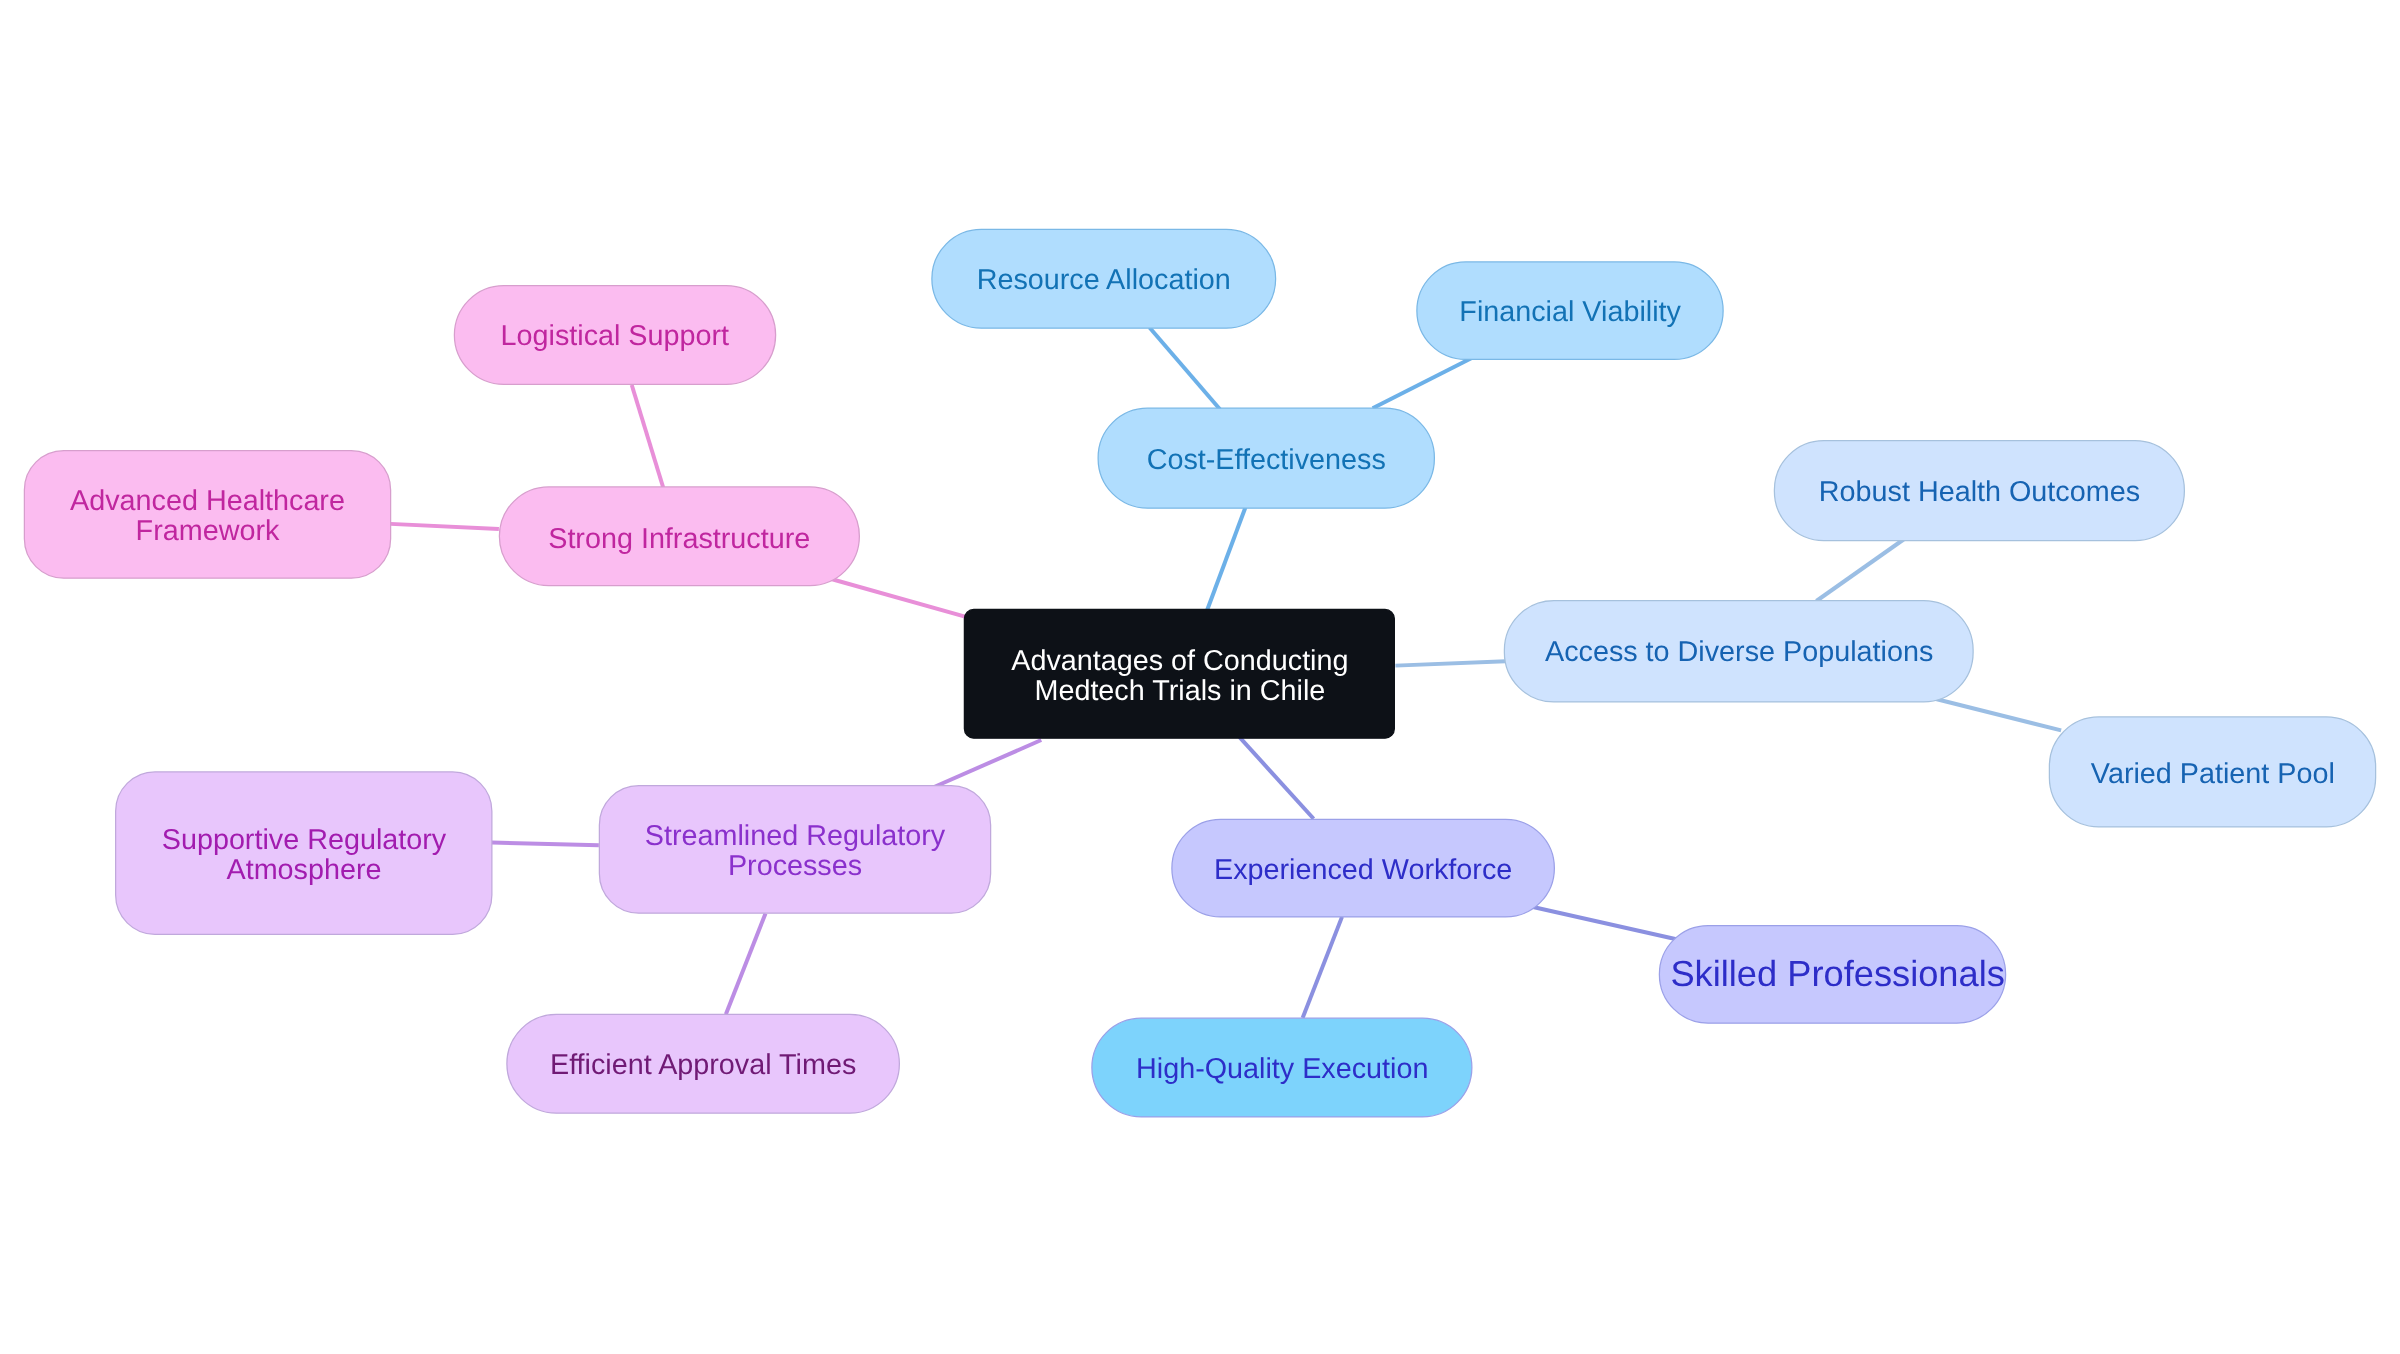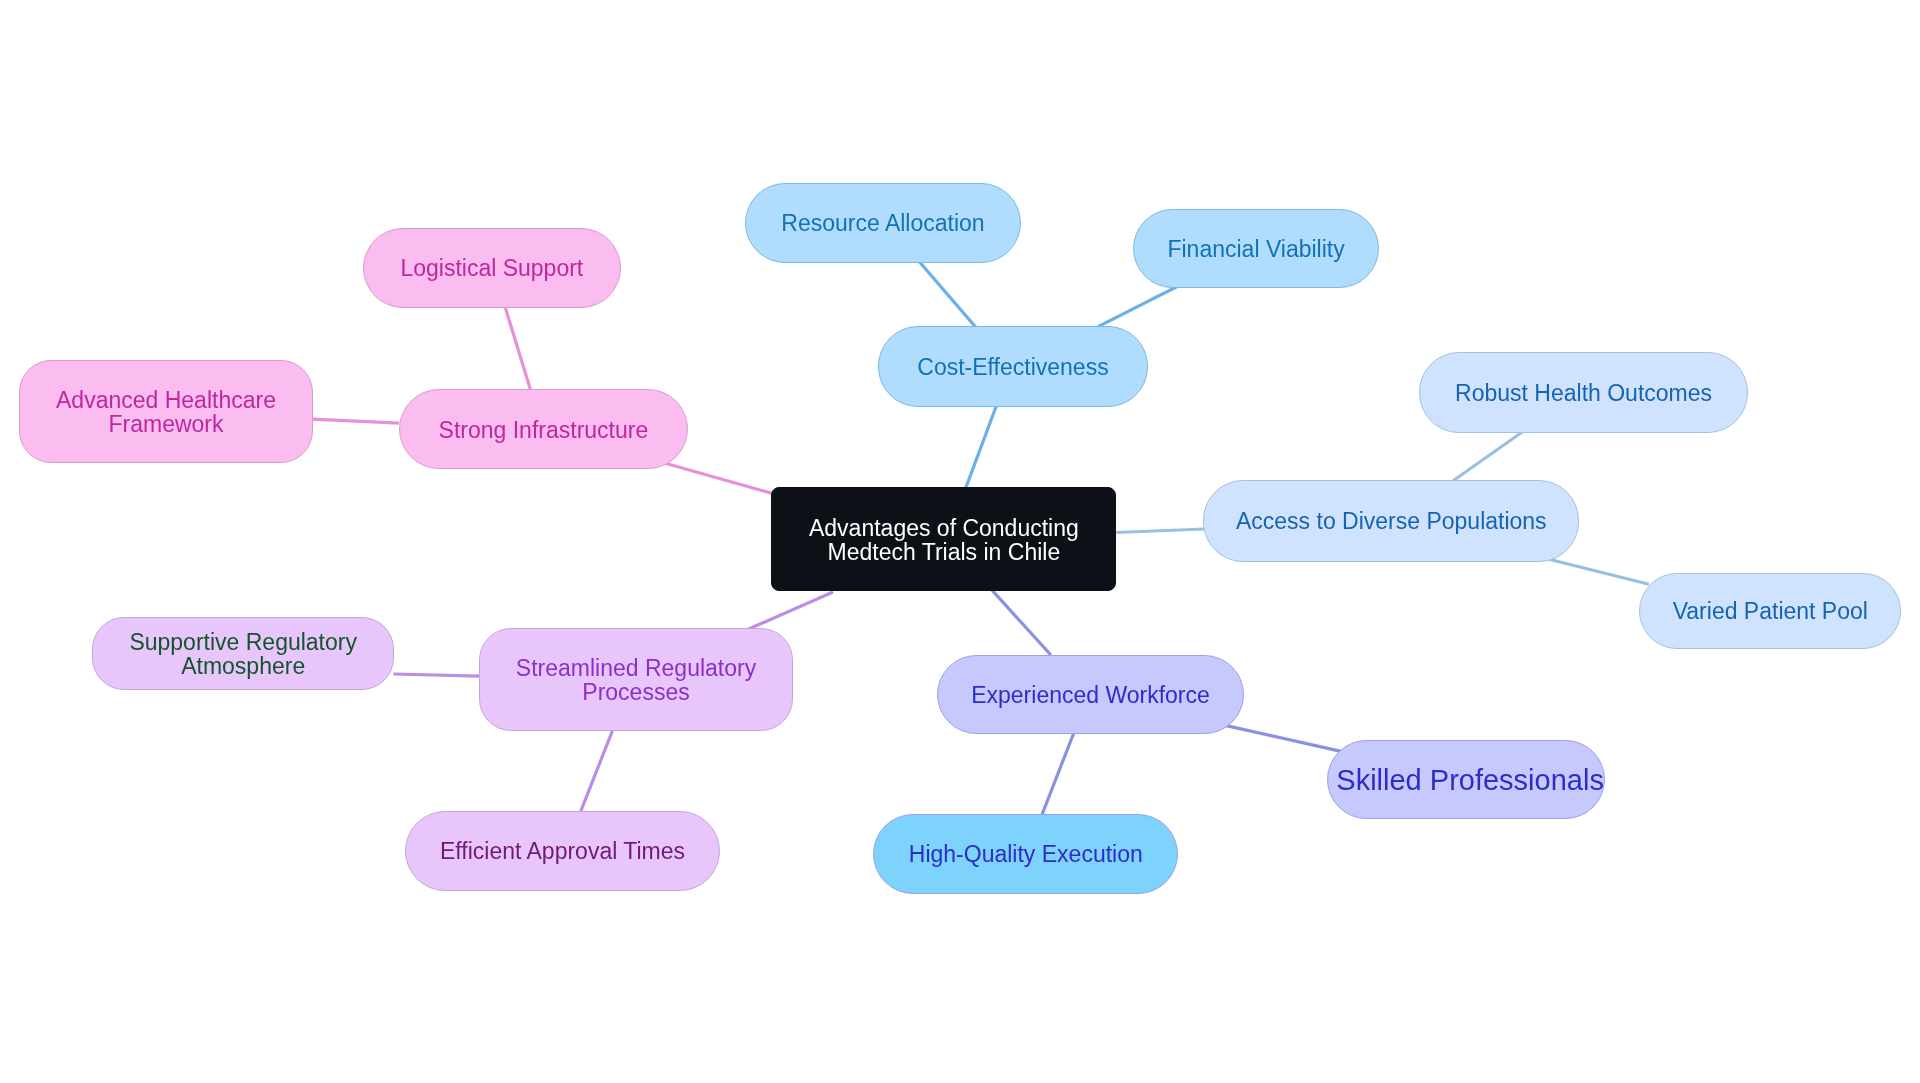--- a/index.html
+++ b/index.html
@@ -48,38 +48,38 @@
       </div>
       <div class="node" style="left: 1133.1px; top: 208.8px; width: 246px; height: 79px; border-radius: 40px; background: rgb(176, 221, 254); border-color: rgb(122, 184, 230); color: rgb(18, 114, 181); font-size: 23px;">
         <span class="node-label">Financial Viability</span>
       </div>
       <div class="node" style="left: 1203.3px; top: 480px; width: 376px; height: 81.5px; border-radius: 40px; background: rgb(207, 227, 254); border-color: rgb(166, 193, 221); color: rgb(22, 99, 178); font-size: 23px;">
         <span class="node-label">Access to Diverse Populations</span>
       </div>
       <div class="node" style="left: 1418.8px; top: 351.6px; width: 329.5px; height: 81.5px; border-radius: 40px; background: rgb(207, 227, 254); border-color: rgb(166, 193, 221); color: rgb(22, 99, 178); font-size: 23px;">
         <span class="node-label">Robust Health Outcomes</span>
       </div>
-      <div class="node" style="left: 1639.3px; top: 573px; width: 262px; height: 76px; border-radius: 40px; background: rgb(207, 227, 254); border-color: rgb(166, 193, 221); color: rgb(22, 99, 178); font-size: 23px;">
+      <div class="node" style="left: 1639.3px; top: 573px; width: 262px; height: 89px; border-radius: 40px; background: rgb(207, 227, 254); border-color: rgb(166, 193, 221); color: rgb(22, 99, 178); font-size: 23px;">
         <span class="node-label">Varied Patient Pool</span>
       </div>
       <div class="node" style="left: 398.9px; top: 389.2px; width: 289px; height: 80px; border-radius: 40px; background: rgb(251, 188, 240); border-color: rgb(215, 158, 205); color: rgb(192, 38, 159); font-size: 23px;">
         <span class="node-label">Strong Infrastructure</span>
       </div>
       <div class="node" style="left: 19px; top: 360px; width: 294px; height: 103px; border-radius: 32px; background: rgb(251, 188, 240); border-color: rgb(215, 158, 205); color: rgb(192, 38, 159); font-size: 23px;">
         <span class="node-label">Advanced Healthcare
 Framework</span>
       </div>
       <div class="node" style="left: 363.1px; top: 227.6px; width: 257.5px; height: 80px; border-radius: 40px; background: rgb(251, 188, 240); border-color: rgb(215, 158, 205); color: rgb(192, 38, 159); font-size: 23px;">
         <span class="node-label">Logistical Support</span>
       </div>
       <div class="node" style="left: 479px; top: 628px; width: 314px; height: 103px; border-radius: 32px; background: rgb(232, 198, 252); border-color: rgb(192, 168, 220); color: rgb(138, 48, 204); font-size: 23px;">
         <span class="node-label">Streamlined Regulatory
 Processes</span>
       </div>
-      <div class="node" style="left: 92.2px; top: 617px; width: 302px; height: 73px; border-radius: 32px; background: rgb(232, 198, 252); border-color: rgb(192, 168, 220); color: #14532d; font-size: 23px;">
+      <div class="node" style="left: 92.2px; top: 617px; width: 302px; height: 131px; border-radius: 32px; background: rgb(232, 198, 252); border-color: rgb(192, 168, 220); color: #a21caf; font-size: 23px;">
         <span class="node-label">Supportive Regulatory
 Atmosphere</span>
       </div>
       <div class="node" style="left: 405px; top: 811px; width: 315px; height: 80px; border-radius: 40px; background: rgb(232, 198, 252); border-color: rgb(192, 168, 220); color: #701a75; font-size: 23px;">
         <span class="node-label">Efficient Approval Times</span>
       </div>
       <div class="node" style="left: 937px; top: 655px; width: 307px; height: 79px; border-radius: 40px; background: rgb(198, 200, 254); border-color: rgb(155, 160, 232); color: rgb(45, 45, 200); font-size: 23px;">
         <span class="node-label">Experienced Workforce</span>
       </div>
       <div class="node" style="left: 1327.4px; top: 739.6px; width: 277.5px; height: 79.5px; border-radius: 40px; background: rgb(198, 200, 254); border-color: rgb(155, 160, 232); color: rgb(45, 45, 200); font-size: 29px; justify-content: flex-end;">

